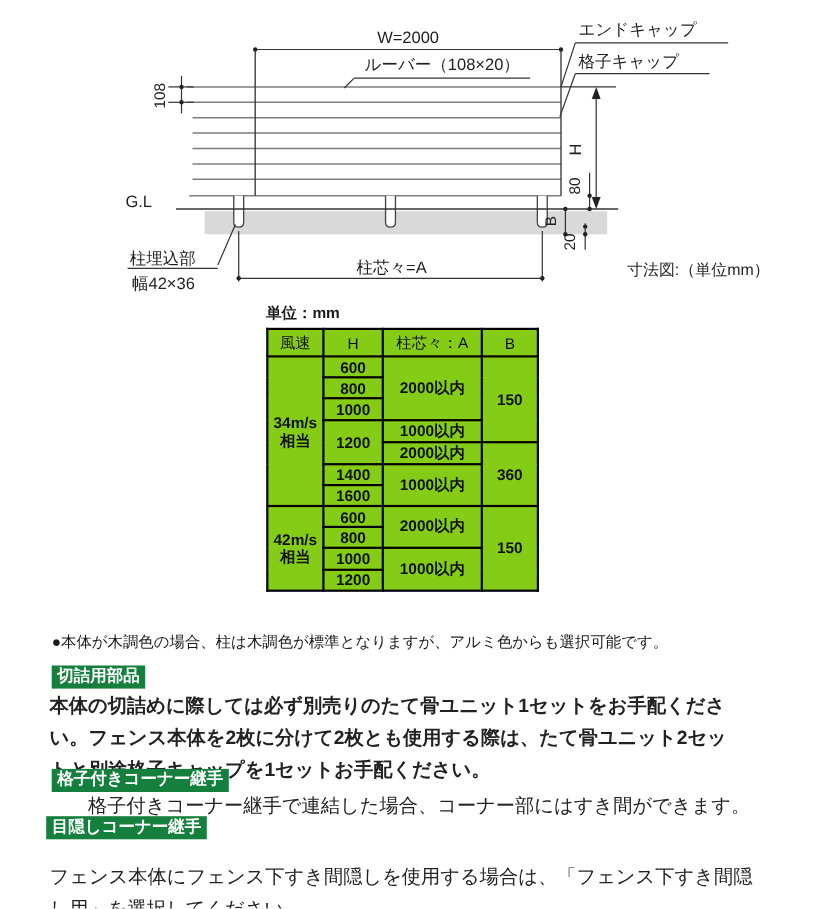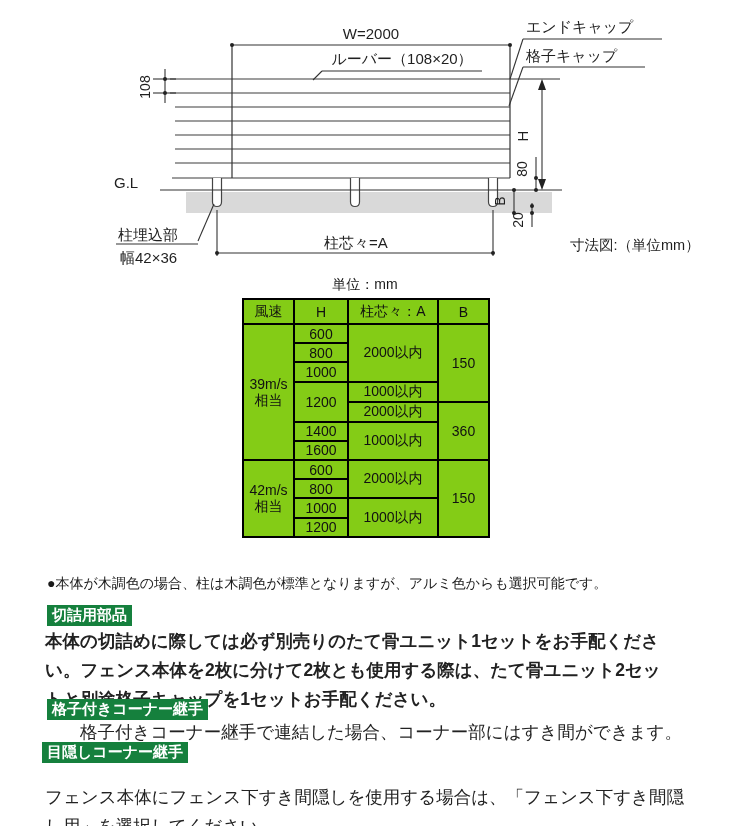--- a/index.html
+++ b/index.html
@@ -3,26 +3,26 @@
 <meta charset="utf-8">
 <style>
   html,body{margin:0;padding:0;background:#ffffff;}
   body{width:740px;height:826px;position:relative;overflow:hidden;
        font-family:"Liberation Sans",sans-serif;color:#1a1a1a;}
   .abs{position:absolute;}
   
   #diagram{left:0;top:0;}
   svg text{fill:#1f1f1f;}
   
-  #unit-note{left:242px;top:276px;width:246px;text-align:center;font-size:14px;font-weight:normal;}
+  #unit-note{left:242px;top:276px;width:246px;text-align:left;font-size:14px;font-weight:bold;}
   #spec-table{left:242px;top:298px;border-collapse:collapse;table-layout:fixed;}
   #spec-table td{border:2px solid #000;text-align:center;vertical-align:middle;
                  font-size:14px;padding:0;background:#84cc16;color:#111;}
   #spec-table tr.hdr td{height:23px;}
-  #spec-table tr.r td{height:17.2px;}
+  #spec-table tr.r td{height:17.2px;font-weight:bold;}
   #spec-table td.wind{font-size:14px;line-height:16px;}
   
   .bullet{left:47px;top:574px;width:660px;font-size:14px;line-height:18px;}
   .sec-head{background:#15803d;color:#fff;font-size:15px;font-weight:bold;
             padding:1px 5px 2px 5px;display:inline-block;line-height:18px;}
   .sec-body{font-size:17.5px;line-height:29px;white-space:pre-line;width:672px;color:#222;}
   #h1{left:47px;top:605px;} #b1{left:45px;top:627px;font-weight:bold;}
   #h2{left:47px;top:699px;} #b2{left:45px;top:718px;text-align:center;}
   #h3{left:42px;top:742px;text-decoration:underline;} #b3{left:45px;top:783px;}
 </style>
@@ -144,21 +144,21 @@
   <tbody>
   <tr class="hdr">
     <td>風速</td>
     <td>H</td>
     <td>柱芯々：A</td>
     <td>B</td>
   </tr>
 
   <tr class="r">
     <td class="wind" rowspan="7">
-      <div>39m/s</div>
+      <div>34m/s</div>
       <div>相当</div>
     </td>
     <td>600</td>
     <td rowspan="3">2000以内</td>
     <td rowspan="4">150</td>
   </tr>
   <tr class="r">
     <td>800</td>
   </tr>
   <tr class="r">

